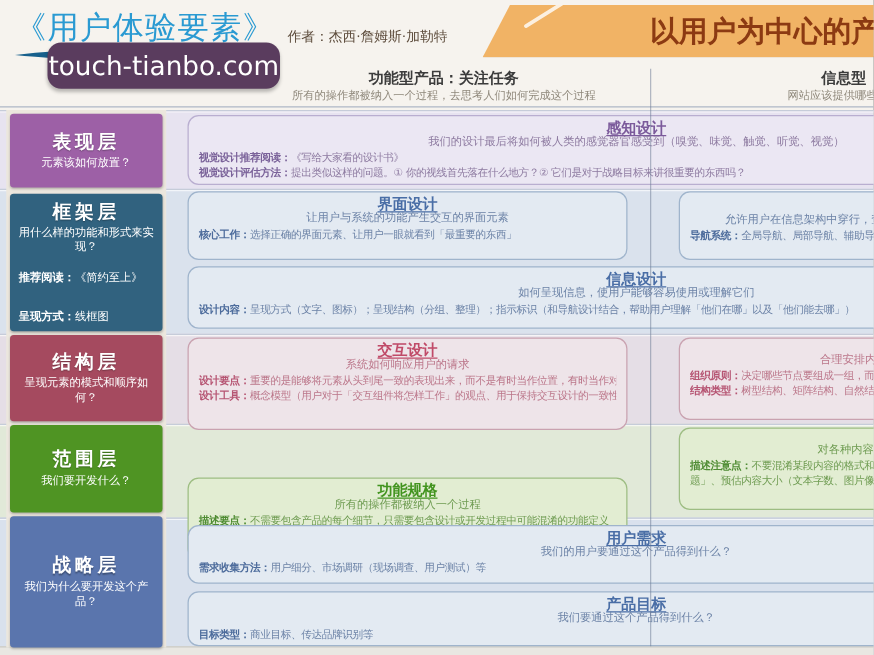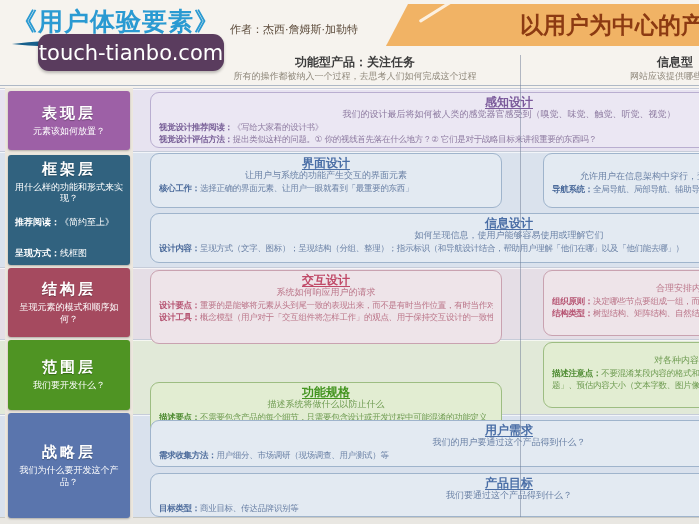--- a/index.html
+++ b/index.html
@@ -2,21 +2,21 @@
 <html><head>
 <meta charset="utf-8">
 <style>
   html,body{margin:0;padding:0;background:#888;}
   .stage{position:relative;width:699px;height:524px;overflow:hidden;
          font-family:"DejaVu Sans","Liberation Sans",sans-serif;
          background:#f6f3ee;margin:0 auto;}
   .abs{position:absolute;}
 
   
-  .doc-title{left:12px;top:5px;font-size:25px;font-weight:bold;color:#2a9ad2;letter-spacing:1px;}
+  .doc-title{left:12px;top:5px;font-size:25px;font-weight:normal;color:#2a9ad2;letter-spacing:1px;}
   .swoosh{left:8px;top:36px;}
   .author{left:230px;top:22px;font-size:11px;color:#5d4c3c;}
   .watermark{left:38px;top:34px;width:186px;height:37px;background:#5a3c5e;border-radius:11px;
              color:#fff;font-size:21px;display:flex;align-items:center;justify-content:center;
              box-shadow:0 2px 3px rgba(0,0,0,.25);}
   .banner{left:386px;top:4px;width:330px;height:42px;background:#f1b365;
           clip-path:polygon(22px 0,100% 0,100% 100%,0 100%);
           display:flex;align-items:center;box-shadow:0 1px 2px rgba(0,0,0,.15);}
   .banner .bt{margin-left:134px;font-size:23px;font-weight:bold;color:#8c3a12;white-space:nowrap;}
   .banner .fold{position:absolute;left:30px;top:4px;width:46px;height:3px;background:rgba(255,255,255,.8);
@@ -177,21 +177,21 @@
   </div>
 
   <div class="abs box c-red bx-architecture">
     <div class="intro ml-arch">合理安排内容</div>
     <div class="bl"><b>组织原则：</b><span>决定哪些节点要组成一组，而要</span></div>
     <div class="bl"><b>结构类型：</b><span>树型结构、矩阵结构、自然结构</span></div>
   </div>
 
   <div class="abs box c-green bx-funcspec">
     <div class="t">功能规格</div>
-    <div class="sub">描述系统将做什么以防止什么</div>
+    <div class="sub">所有的操作都被纳入一个过程</div>
     <div class="bl"><b>描述要点：</b><span>不需要包含产品的每个细节，只需要包含设计或开发过程中可能混淆的功能定义</span></div>
     <div class="bl"><b>描述规则：</b><span>具体、避免主观语气、乐观（描述系统将做什么以防止什么，而不是不应该做什么）</span></div>
   </div>
 
   <div class="abs box c-green bx-contentreq">
     <div class="intro ml-creq">对各种内容</div>
     <div class="bl"><b>描述注意点：</b><span>不要混淆某段内容的格式和它的</span></div>
     <div class="bl"><span>题」、预估内容大小（文本字数、图片像素</span></div>
   </div>
 

